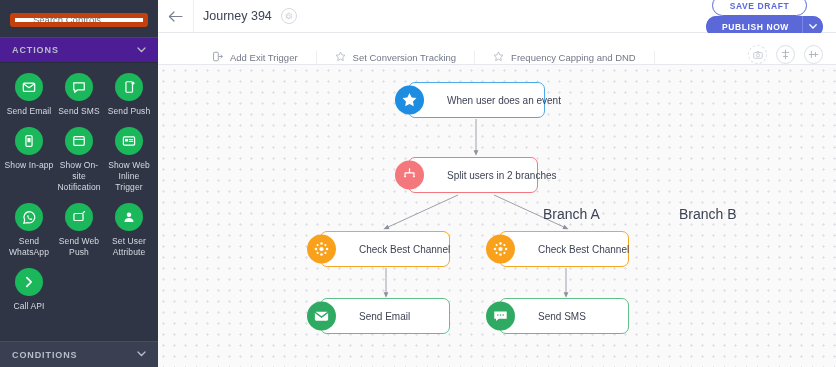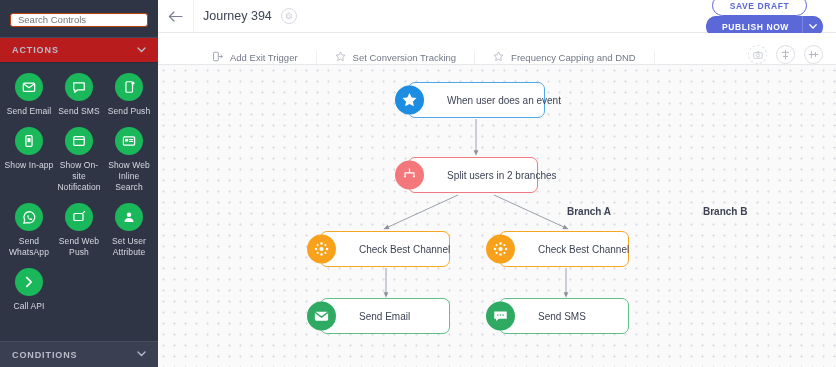--- a/index.html
+++ b/index.html
@@ -15,30 +15,30 @@
   .sidebar {
     width: 158px; height: 367px;
     background: #2f3545;
     flex: 0 0 158px;
     position: relative;
     display: flex; flex-direction: column;
   }
   .search-wrap { padding: 9px 10px 10px 10px; }
   .search-input {
     width: 100%; height: 14px;
-    border-radius: 3px; border: 1px solid #c2410c;
+    border-radius: 3px; border: 5px solid #c2410c;
     background: #fff;
     font-family: "Liberation Sans", sans-serif;
     font-size: 9.5px; color: #9a9fad;
-    padding: 0 7px;
+    padding: 0 18px;
     outline: none;
   }
   .section-header {
     height: 26px;
-    background: #b91c1c;
+    background: #4c1d95;
     display: flex; align-items: center; justify-content: space-between;
     padding: 0 12px;
     color: #b9bdca;
     font-size: 9px;
     letter-spacing: 0.9px;
     font-weight: bold;
     border-top: 1px solid #444a5c;
     border-bottom: 1px solid #272c3a;
   }
   .chev { font-size: 8px; color: #b9bdca; }
@@ -191,23 +191,22 @@
   .n-trigger .node-icon { background: #1c8de0; }
   .n-split { border: 1px solid #f0787e; }
   .n-split .node-icon { background: #f4777c; }
   .n-check { border: 1px solid #f5a623; }
   .n-check .node-icon { background: #f9a11b; }
   .n-send { border: 1px solid #5fc08a; }
   .n-send .node-icon { background: #2faa63; }
 
   .branch-label {
     position: absolute;
-    font-size: 10px; font-weight: bold; color: #3d4354;
+    font-size: 14px; font-weight: normal; color: #3d4354;
     white-space: nowrap;
-    margin-left: 24px;
   }
 </style>
 </head>
 <body>
 
 <div id="app">
 
   <aside class="sidebar">
 
     <div class="search-wrap">
@@ -275,21 +274,21 @@
       </div>
 
       <div class="action-item">
         <span class="action-circle">
           <svg width="14" height="14" viewBox="0 0 16 16">
               <rect x="1.6" y="3.4" width="12.8" height="9.2" rx="1.2" fill="none" stroke="#fff" stroke-width="1.4"></rect>
               <rect x="3.4" y="5.6" width="3.6" height="3" fill="#fff"></rect>
               <path d="M8.4 6.2h4M8.4 8.4h4" stroke="#fff" stroke-width="1.2" stroke-linecap="round"></path>
             </svg>
         </span>
-        <span class="action-label">Show Web Inline Search</span>
+        <span class="action-label">Show Web Inline Trigger</span>
       </div>
 
       <div class="action-item">
         <span class="action-circle">
           <svg width="15" height="15" viewBox="0 0 16 16">
               <path d="M8 1.8a6 6 0 00-5.2 9L2 14.2l3.5-.8A6 6 0 108 1.8z" fill="none" stroke="#fff" stroke-width="1.3"></path>
               <path d="M6 5.6c.2-.4.5-.3.7 0l.5 1c.1.3 0 .5-.2.7-.2.2-.2.4 0 .7.4.6.9 1 1.5 1.2.3.1.5.1.6-.1.2-.3.4-.4.7-.2l.9.5c.3.2.3.5.1.7-.5.7-1.4.8-2.3.4C7 9.6 6 8.4 5.7 7.2c-.1-.5-.1-1.1.3-1.6z" fill="#fff"></path>
             </svg>
         </span>
         <span class="action-label">Send WhatsApp</span>

